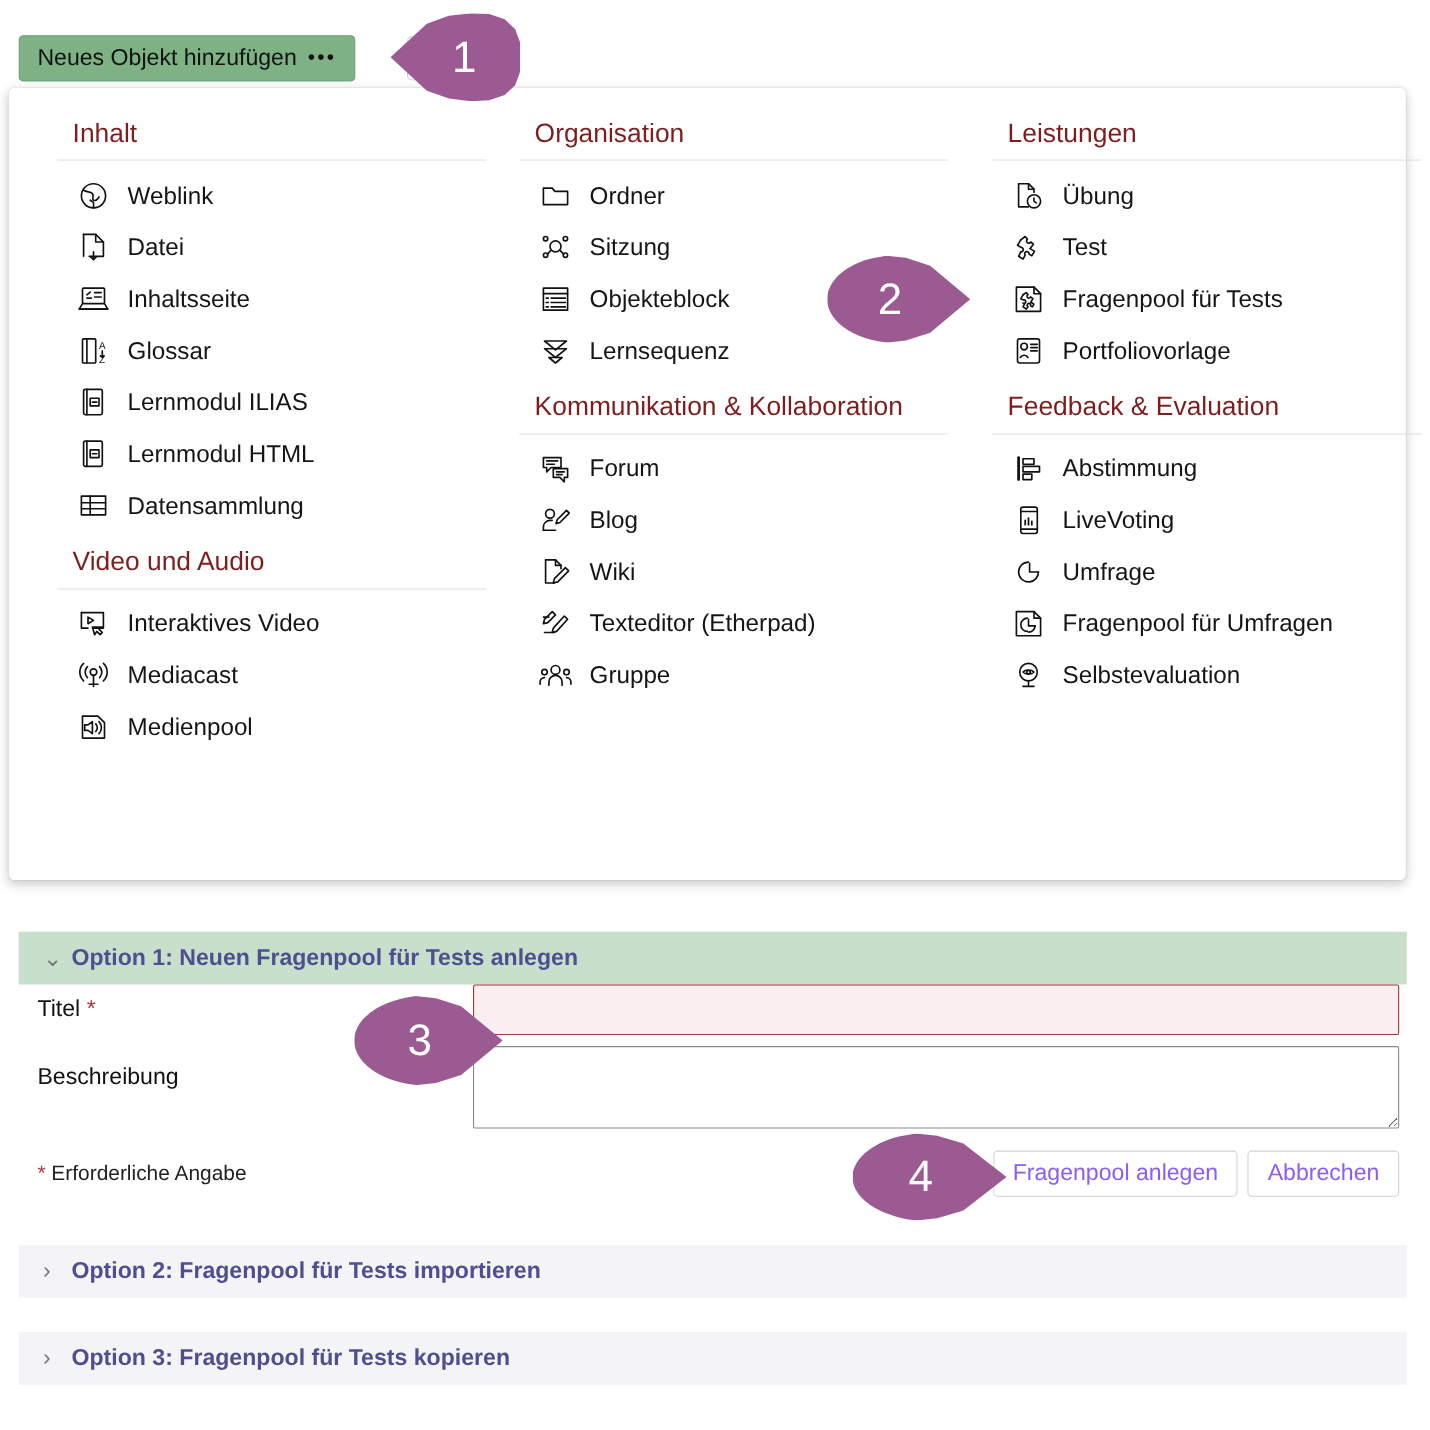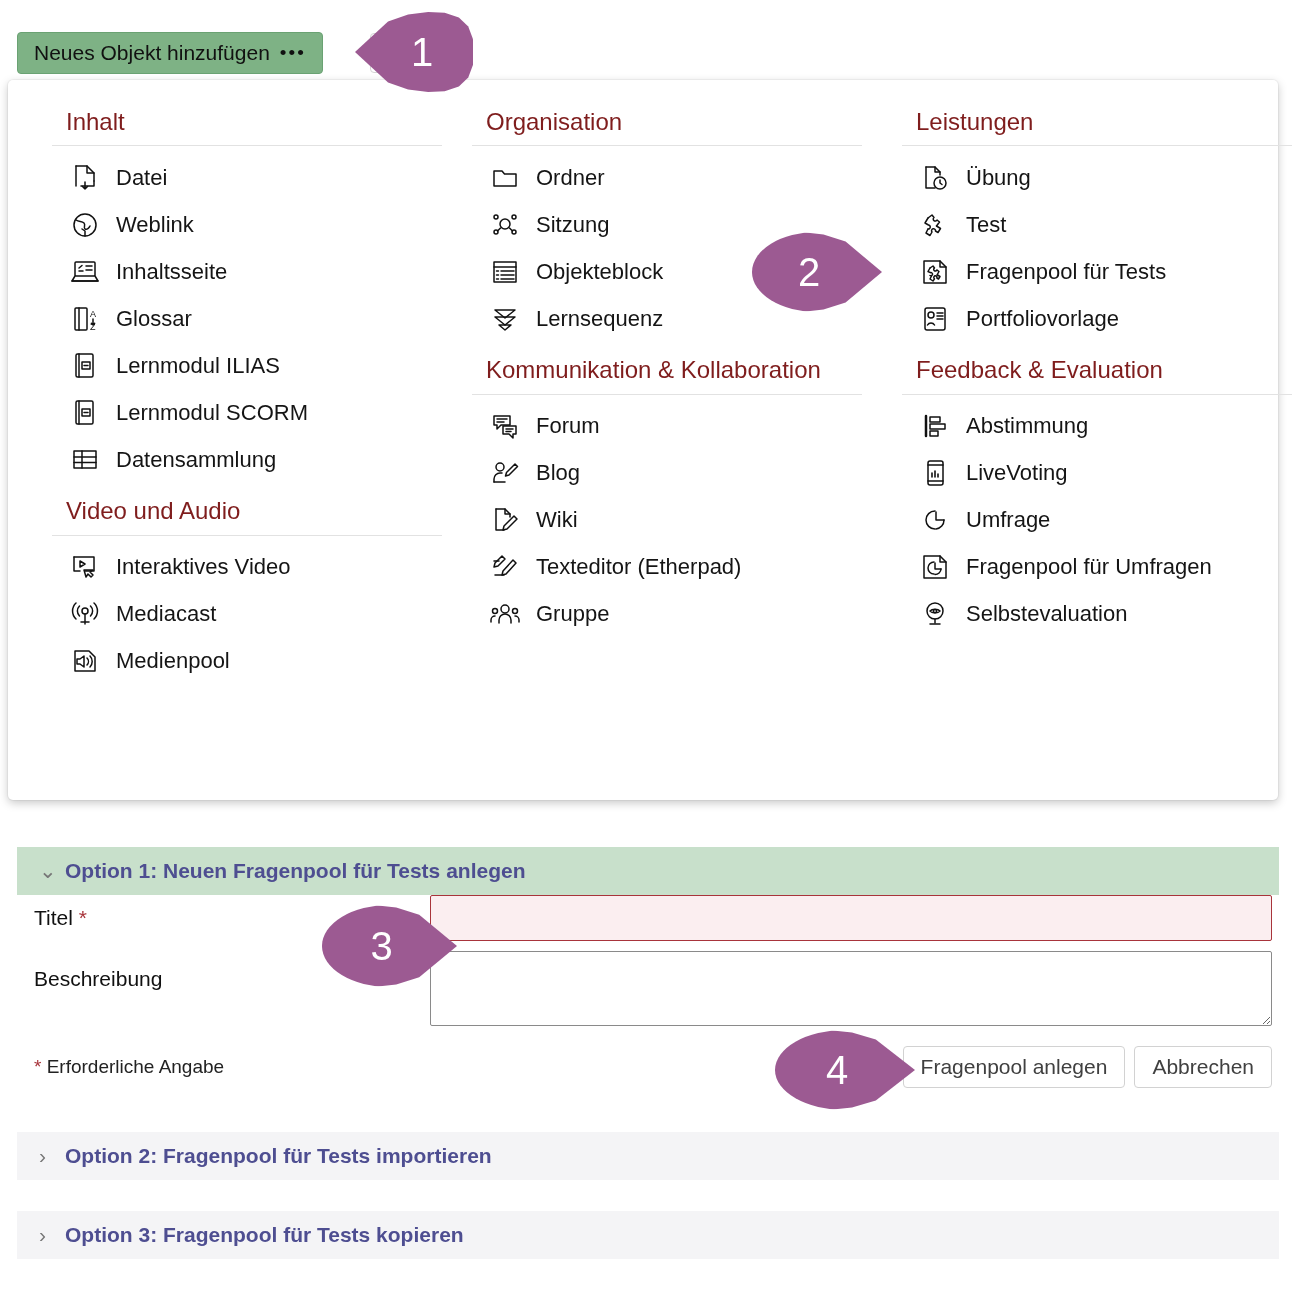--- a/index.html
+++ b/index.html
@@ -137,21 +137,21 @@
   .hint .star { color: #a8343b; }
 
   .actions {
     position: absolute; right: 28px; top: 1046px;
     display: flex; gap: 9px;
   }
   .btn {
     height: 42px; padding: 0 17px;
     display: flex; align-items: center;
     background: #fff; border: 1px solid #d2d2d2; border-radius: 4px;
-    font-size: 21px; color: #404040; cursor: pointer; white-space: nowrap;
+    font-size: 21px; color: #8b5cf6; cursor: pointer; white-space: nowrap;
   }
 </style>
 </head>
 <body>
 
 <div id="root">
 
   <div class="topbar">
     <div class="btn-add">
       <span>Neues Objekt hinzufügen</span>
@@ -159,44 +159,44 @@
     </div>
     <div class="btn-other">
       <span>alten</span>
     </div>
   </div>
 
   <div class="panel">
     <div class="cols" id="menu-cols">
         <div class="col">
           <div class="grp-title">Inhalt</div>
+          <div class="item">
+            <span class="ic">
+              <svg width="28" height="28" viewBox="0 0 28 28">
+                <circle stroke="#111" stroke-width="1.5" fill="none" stroke-linecap="round" stroke-linejoin="round" cx="14" cy="14" r="11"></circle>
+                <path stroke="#111" stroke-width="1.5" fill="none" stroke-linecap="round" stroke-linejoin="round" d="M5 9c3 2 6 1 8 3s-1 5 1 6 4-1 5-3"></path>
+                <path stroke="#111" stroke-width="1.5" fill="none" stroke-linecap="round" stroke-linejoin="round" d="M14 25v-5l-3-2"></path>
+              </svg>
+            </span>
+            <span class="lbl">Weblink</span>
+          </div>
           <div class="item">
             <span class="ic">
               <svg width="26" height="28" viewBox="0 0 26 28">
                 <path stroke="#111" stroke-width="1.5" fill="none" stroke-linecap="round" stroke-linejoin="round" d="M4 2h11l7 7v8"></path>
                 <path stroke="#111" stroke-width="1.5" fill="none" stroke-linecap="round" stroke-linejoin="round" d="M15 2v7h7"></path>
                 <path stroke="#111" stroke-width="1.5" fill="none" stroke-linecap="round" stroke-linejoin="round" d="M4 2v20"></path>
                 <path stroke="#111" stroke-width="1.5" fill="none" stroke-linecap="round" stroke-linejoin="round" d="M22 17v5H9"></path>
                 <path stroke="#111" stroke-width="1.5" fill="none" stroke-linecap="round" stroke-linejoin="round" d="M13 18v7m0 0l-2.5-2.5M13 25l2.5-2.5"></path>
               </svg>
             </span>
             <span class="lbl">Datei</span>
           </div>
           <div class="item">
             <span class="ic">
-              <svg width="28" height="28" viewBox="0 0 28 28">
-                <circle stroke="#111" stroke-width="1.5" fill="none" stroke-linecap="round" stroke-linejoin="round" cx="14" cy="14" r="11"></circle>
-                <path stroke="#111" stroke-width="1.5" fill="none" stroke-linecap="round" stroke-linejoin="round" d="M5 9c3 2 6 1 8 3s-1 5 1 6 4-1 5-3"></path>
-                <path stroke="#111" stroke-width="1.5" fill="none" stroke-linecap="round" stroke-linejoin="round" d="M14 25v-5l-3-2"></path>
-              </svg>
-            </span>
-            <span class="lbl">Weblink</span>
-          </div>
-          <div class="item">
-            <span class="ic">
               <svg width="28" height="26" viewBox="0 0 28 26">
                 <rect stroke="#111" stroke-width="1.5" fill="none" stroke-linecap="round" stroke-linejoin="round" x="4" y="3" width="20" height="14" rx="1"></rect>
                 <path stroke="#111" stroke-width="1.5" fill="none" stroke-linecap="round" stroke-linejoin="round" d="M1 22h26"></path>
                 <path stroke="#111" stroke-width="1.5" fill="none" stroke-linecap="round" stroke-linejoin="round" d="M4 17l-3 5h26l-3-5"></path>
                 <path stroke="#111" stroke-width="1.5" fill="none" stroke-linecap="round" stroke-linejoin="round" d="M8 9l3-2.5M15 7h6M15 11h6M8 12h4"></path>
               </svg>
             </span>
             <span class="lbl">Inhaltsseite</span>
           </div>
           <div class="item">
@@ -224,21 +224,21 @@
           </div>
           <div class="item">
             <span class="ic">
               <svg width="24" height="28" viewBox="0 0 24 28">
                 <rect stroke="#111" stroke-width="1.5" fill="none" stroke-linecap="round" stroke-linejoin="round" x="3" y="2" width="17" height="23" rx="1.5"></rect>
                 <path stroke="#111" stroke-width="1.5" fill="none" stroke-linecap="round" stroke-linejoin="round" d="M6 2v23"></path>
                 <rect stroke="#111" stroke-width="1.5" fill="none" stroke-linecap="round" stroke-linejoin="round" x="9" y="10" width="8" height="7"></rect>
                 <path stroke="#111" stroke-width="1.5" fill="none" stroke-linecap="round" stroke-linejoin="round" d="M11 13.5h4"></path>
               </svg>
             </span>
-            <span class="lbl">Lernmodul SCORM</span>
+            <span class="lbl">Lernmodul HTML</span>
           </div>
           <div class="item">
             <span class="ic">
               <svg width="28" height="26" viewBox="0 0 28 26">
                 <rect stroke="#111" stroke-width="1.5" fill="none" stroke-linecap="round" stroke-linejoin="round" x="3" y="4" width="22" height="17"></rect>
                 <path stroke="#111" stroke-width="1.5" fill="none" stroke-linecap="round" stroke-linejoin="round" d="M3 10h22M3 15.5h22M11 4v17"></path>
               </svg>
             </span>
             <span class="lbl">Datensammlung</span>
           </div>

